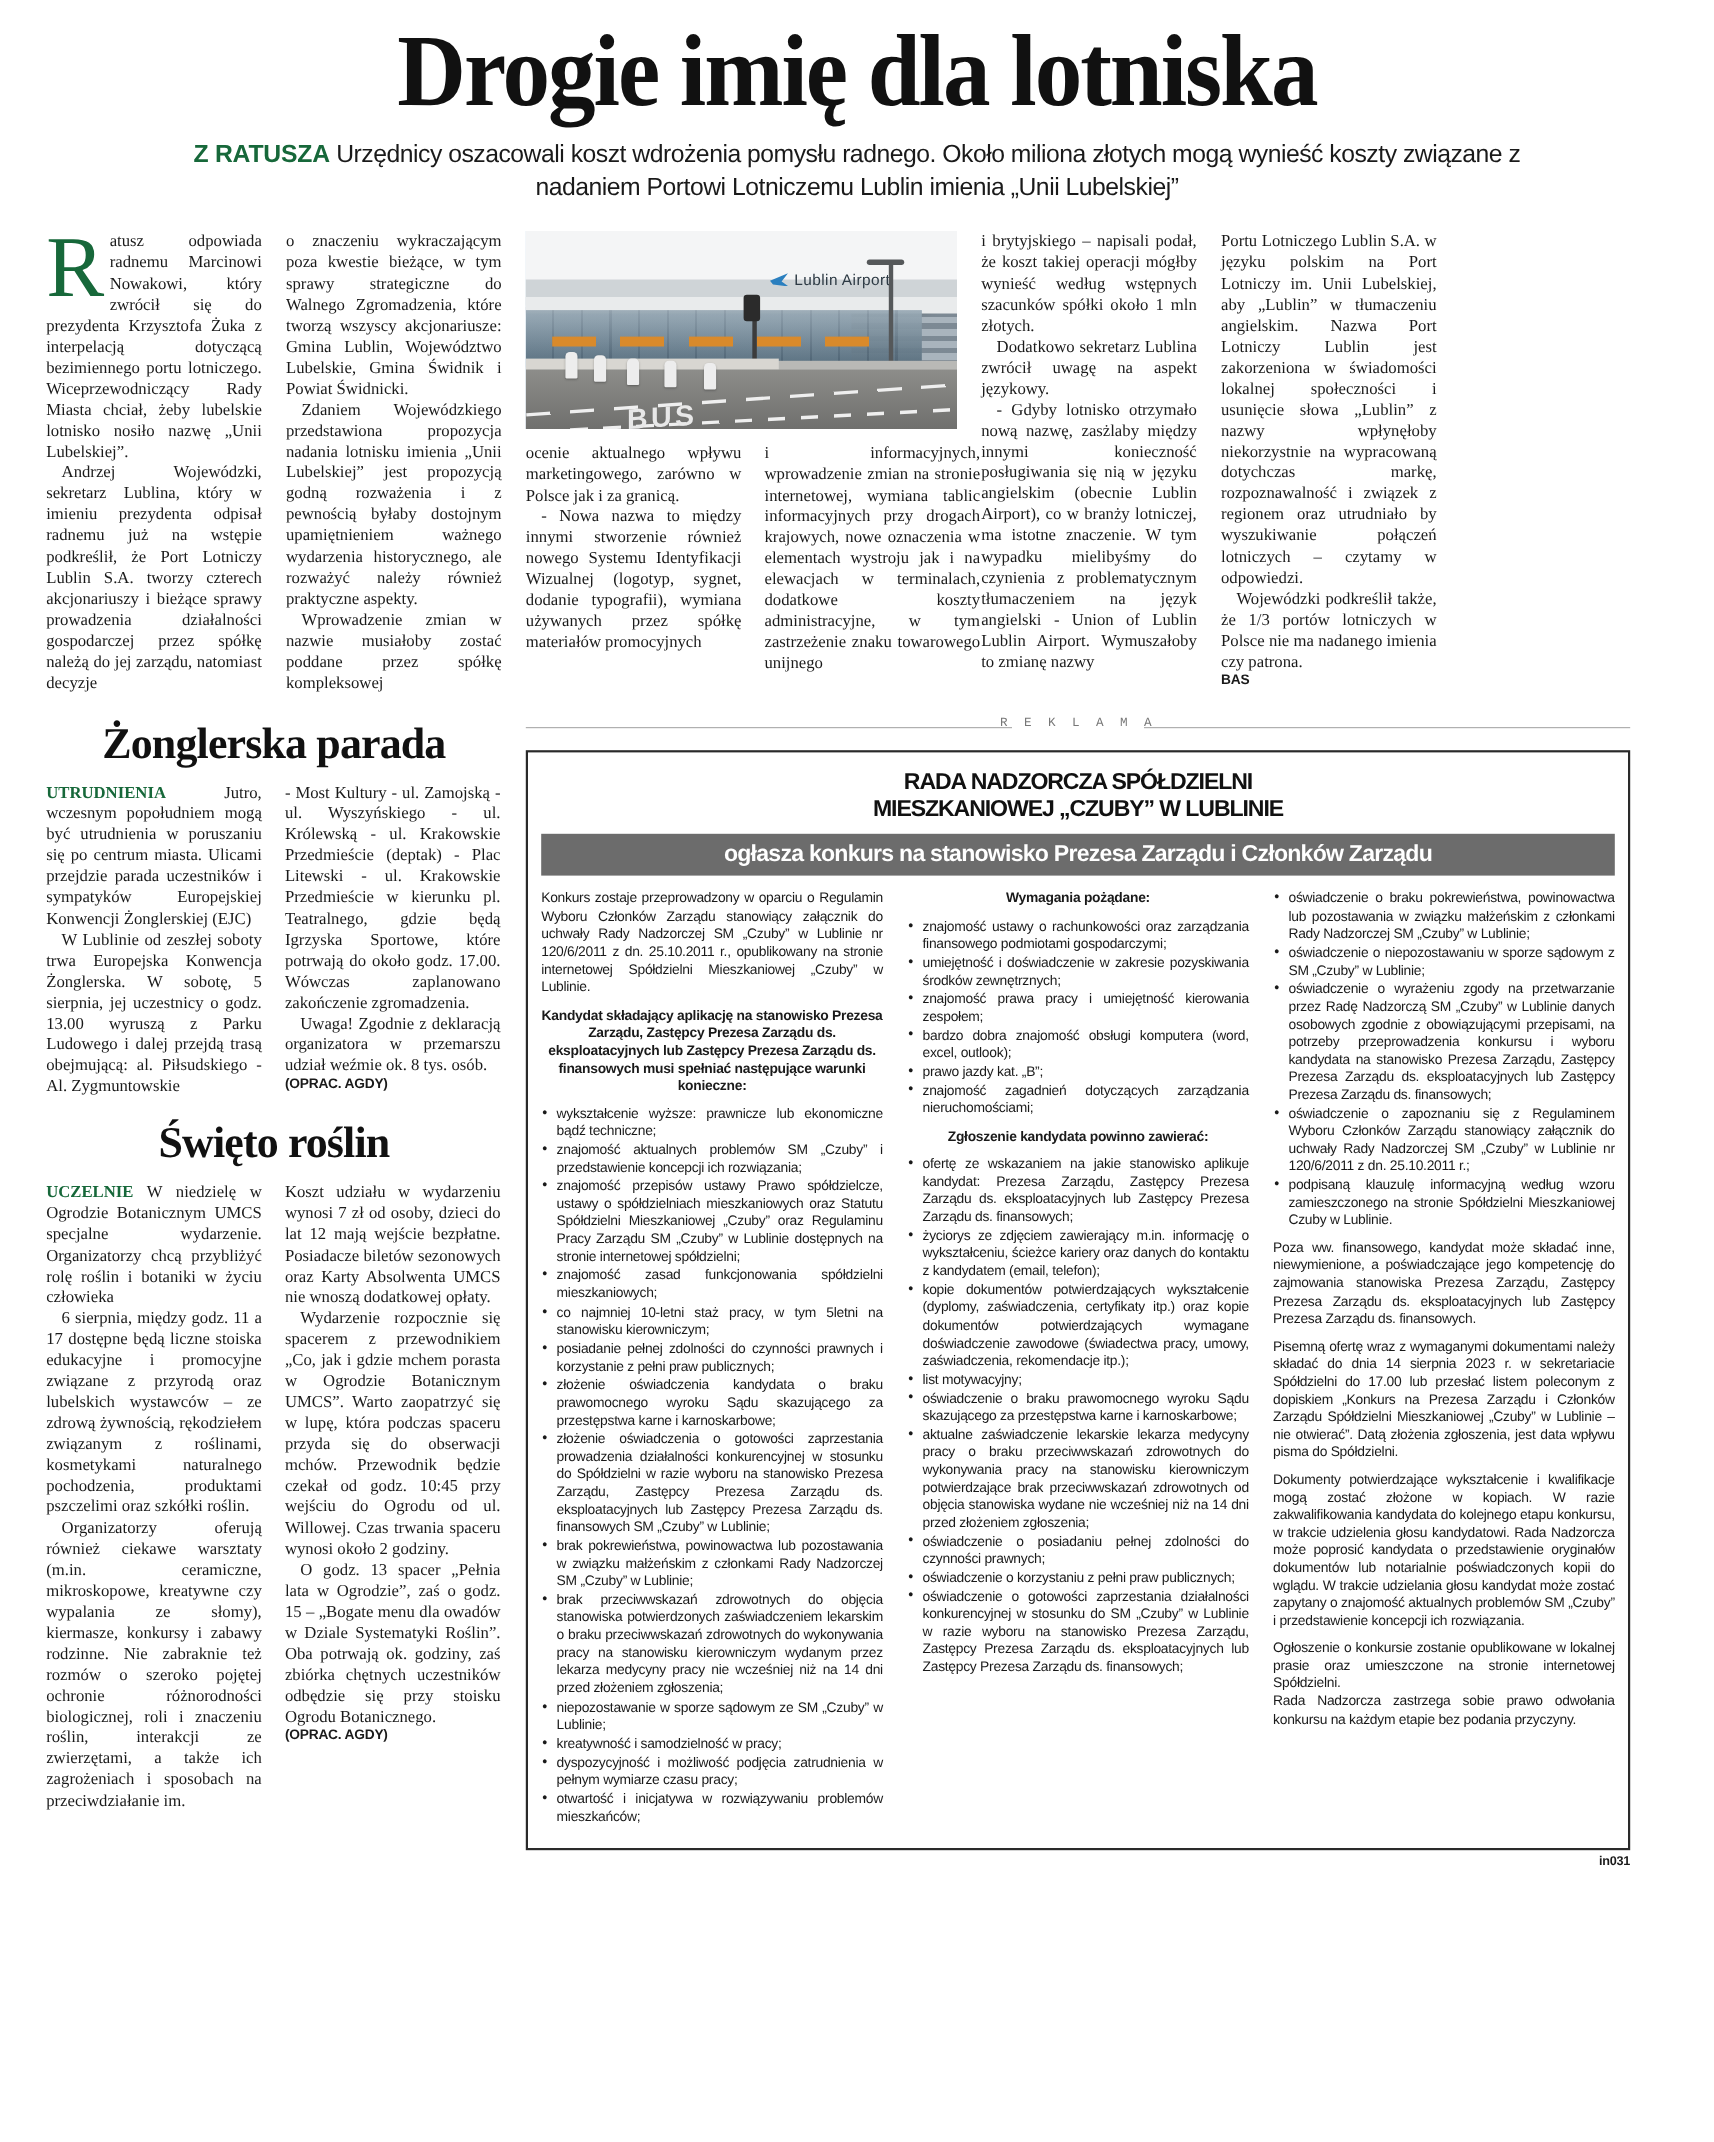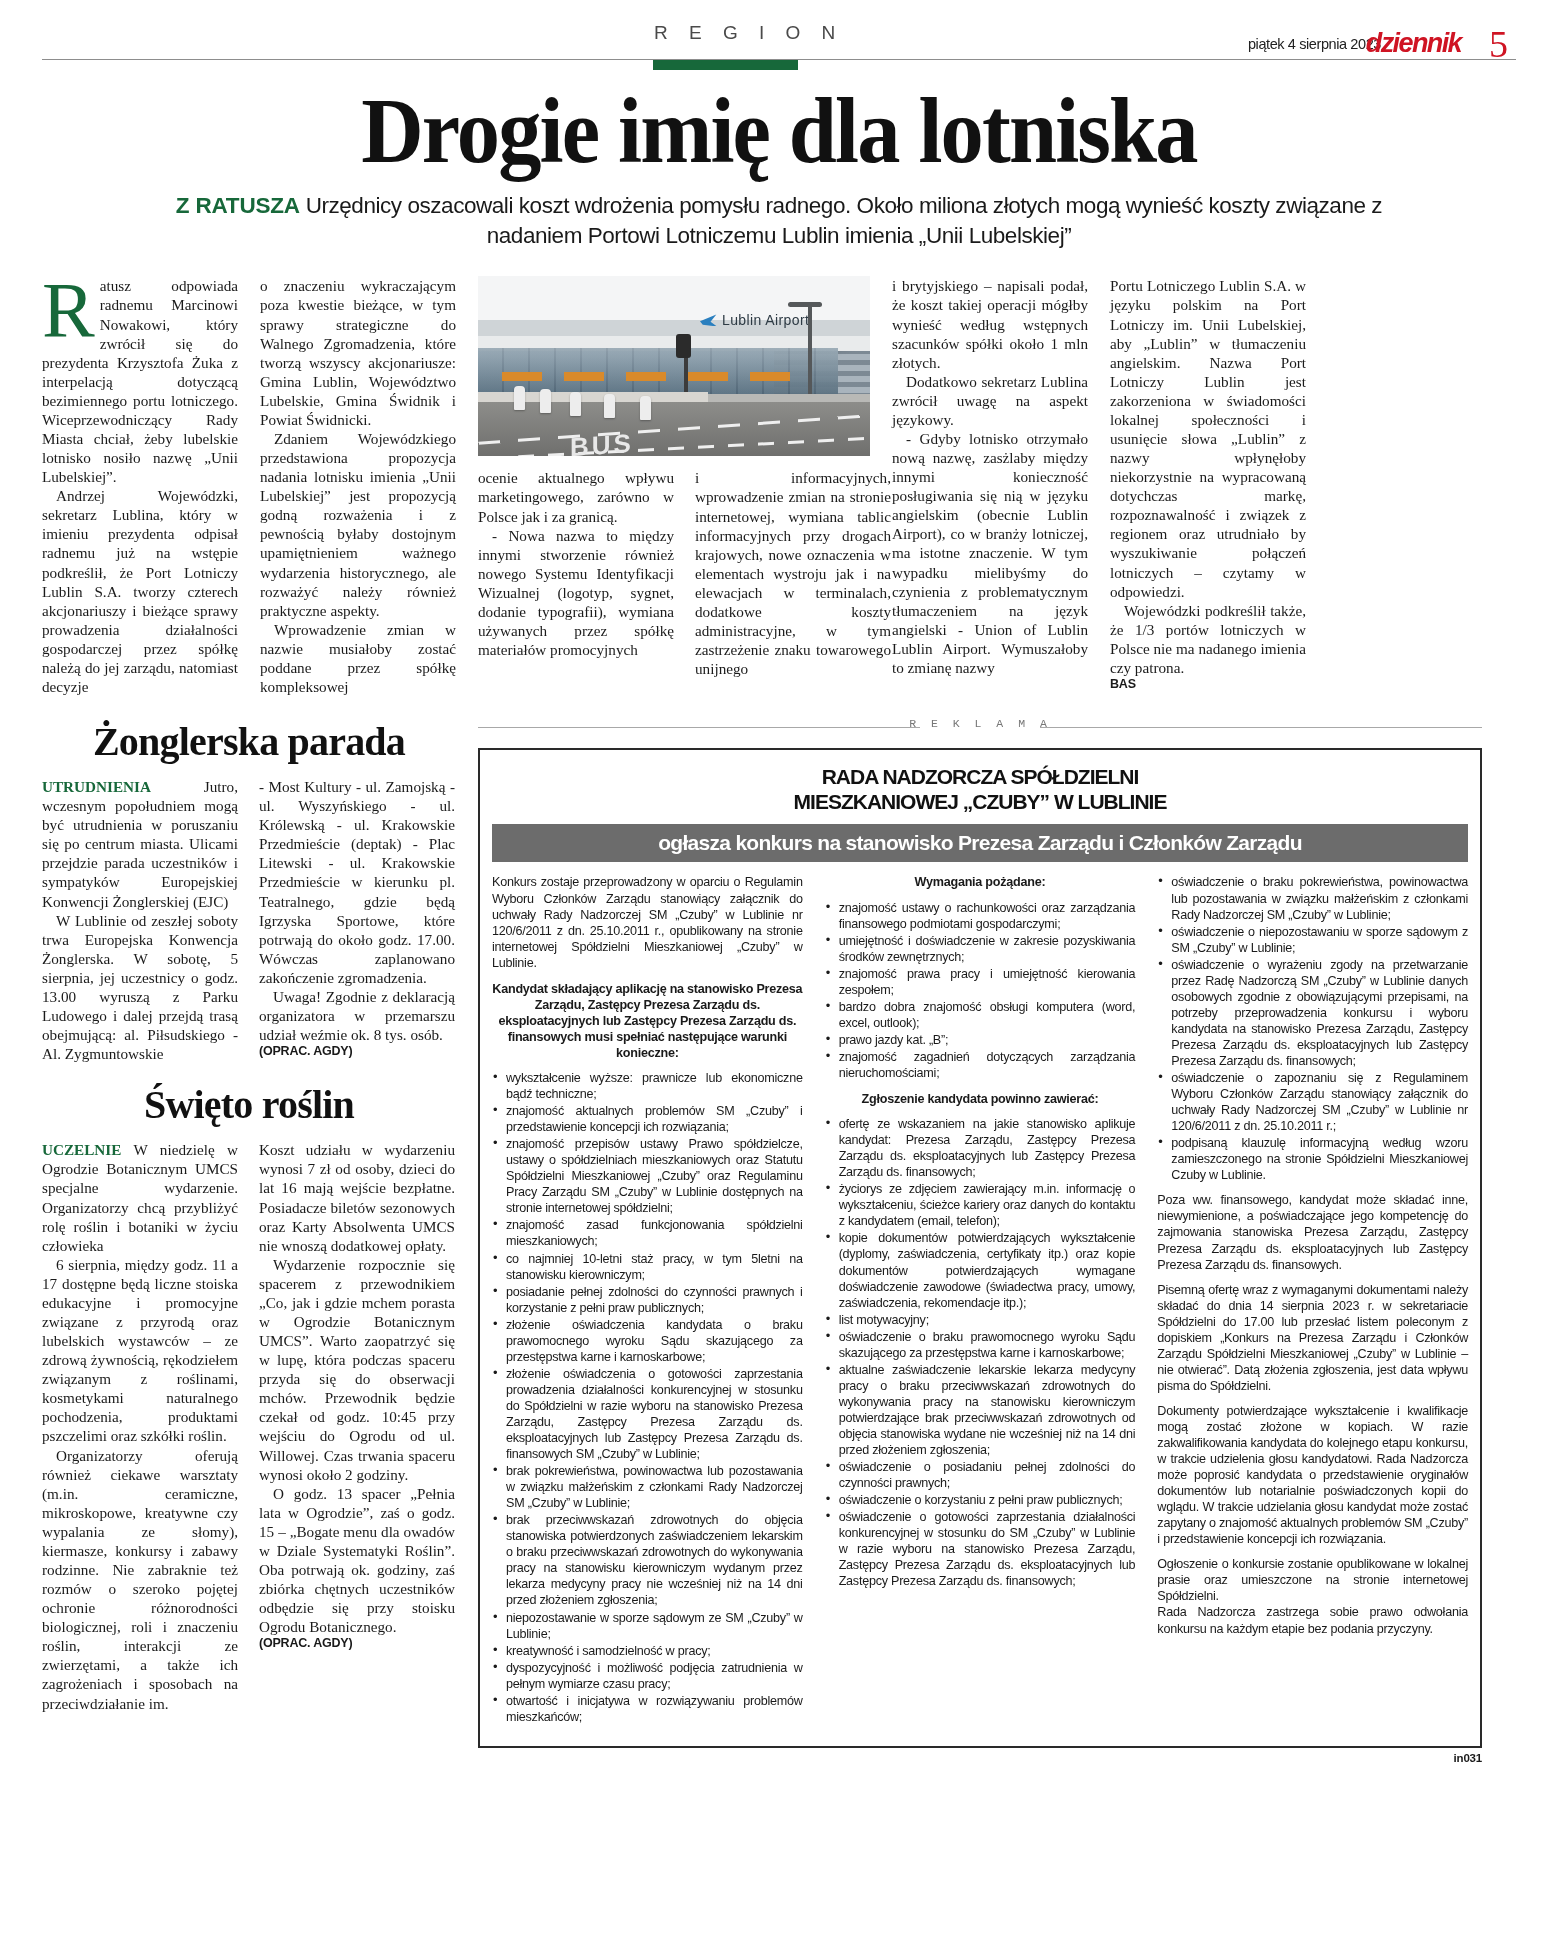--- a/index.html
+++ b/index.html
@@ -172,28 +172,20 @@
   .ad-col li { margin:0 0 1px 0; position:relative; padding-left:1px; text-align:justify; }
   .ad-col li::before { content:"•"; position:absolute; left:-12px; top:-1px; font-size:13px; }
   .ad-code { text-align:right; font-family:"Liberation Sans", sans-serif;
              font-weight:bold; font-size:11.5px; margin-top:4px; letter-spacing:-0.2px;}
 </style>
 </head>
 <body>
 
 <div class="page">
 
-  <div class="masthead">
-    <div class="mast-rule"></div>
-    <div class="kicker">R E G I O N</div>
-    <div class="kicker-bar"></div>
-    <div class="mast-date">piątek 4 sierpnia 2023</div>
-    <div class="mast-logo">dziennik</div>
-    <div class="mast-page">5</div>
-  </div>
 
   <h1 class="headline">Drogie imię dla lotniska</h1>
   <div class="lead">
     <span class="tag">Z RATUSZA</span><span> Urzędnicy oszacowali koszt wdrożenia pomysłu radnego. Około miliona złotych mogą wynieść koszty związane z nadaniem Portowi Lotniczemu Lublin imienia „Unii Lubelskiej”</span>
   </div>
 
   <div class="art-grid">
 
     <div class="col">
       <p class="dropcap noind">Ratusz odpowiada radnemu Marcinowi Nowakowi, który zwrócił się do prezydenta Krzysztofa Żuka z interpelacją dotyczącą bezimiennego portu lotniczego. Wiceprzewodniczący Rady Miasta chciał, żeby lubelskie lotnisko nosiło nazwę „Unii Lubelskiej”.</p>
@@ -279,21 +271,21 @@
       </div>
 
       <h2 class="sec-head">Święto roślin</h2>
       <div class="two-col">
         <div class="col">
           <p class="noind"><span class="greentag">UCZELNIE</span><span> W niedzielę w Ogrodzie Botanicznym UMCS specjalne wydarzenie. Organizatorzy chcą przybliżyć rolę roślin i botaniki w życiu człowieka</span></p>
           <p>6 sierpnia, między godz. 11 a 17 dostępne będą liczne stoiska edukacyjne i promocyjne związane z przyrodą oraz lubelskich wystawców – ze zdrową żywnością, rękodziełem związanym z roślinami, kosmetykami naturalnego pochodzenia, produktami pszczelimi oraz szkółki roślin.</p>
           <p>Organizatorzy oferują również ciekawe warsztaty (m.in. ceramiczne, mikroskopowe, kreatywne czy wypalania ze słomy), kiermasze, konkursy i zabawy rodzinne. Nie zabraknie też rozmów o szeroko pojętej ochronie różnorodności biologicznej, roli i znaczeniu roślin, interakcji ze zwierzętami, a także ich zagrożeniach i sposobach na przeciwdziałanie im.</p>
         </div>
         <div class="col">
-          <p class="noind">Koszt udziału w wydarzeniu wynosi 7 zł od osoby, dzieci do lat 16 mają wejście bezpłatne. Posiadacze biletów sezonowych oraz Karty Absolwenta UMCS nie wnoszą dodatkowej opłaty.</p>
+          <p class="noind">Koszt udziału w wydarzeniu wynosi 7 zł od osoby, dzieci do lat 12 mają wejście bezpłatne. Posiadacze biletów sezonowych oraz Karty Absolwenta UMCS nie wnoszą dodatkowej opłaty.</p>
           <p>Wydarzenie rozpocznie się spacerem z przewodnikiem „Co, jak i gdzie mchem porasta w Ogrodzie Botanicznym UMCS”. Warto zaopatrzyć się w lupę, która podczas spaceru przyda się do obserwacji mchów. Przewodnik będzie czekał od godz. 10:45 przy wejściu do Ogrodu od ul. Willowej. Czas trwania spaceru wynosi około 2 godziny.</p>
           <p>O godz. 13 spacer „Pełnia lata w Ogrodzie”, zaś o godz. 15 – „Bogate menu dla owadów w Dziale Systematyki Roślin”. Oba potrwają ok. godziny, zaś zbiórka chętnych uczestników odbędzie się przy stoisku Ogrodu Botanicznego.</p>
           <div class="byline">(OPRAC. AGDY)</div>
         </div>
       </div>
     </div>
 
     <div>
       <div class="rek-bar">
         <span class="rek-txt">R E K L A M A</span>

